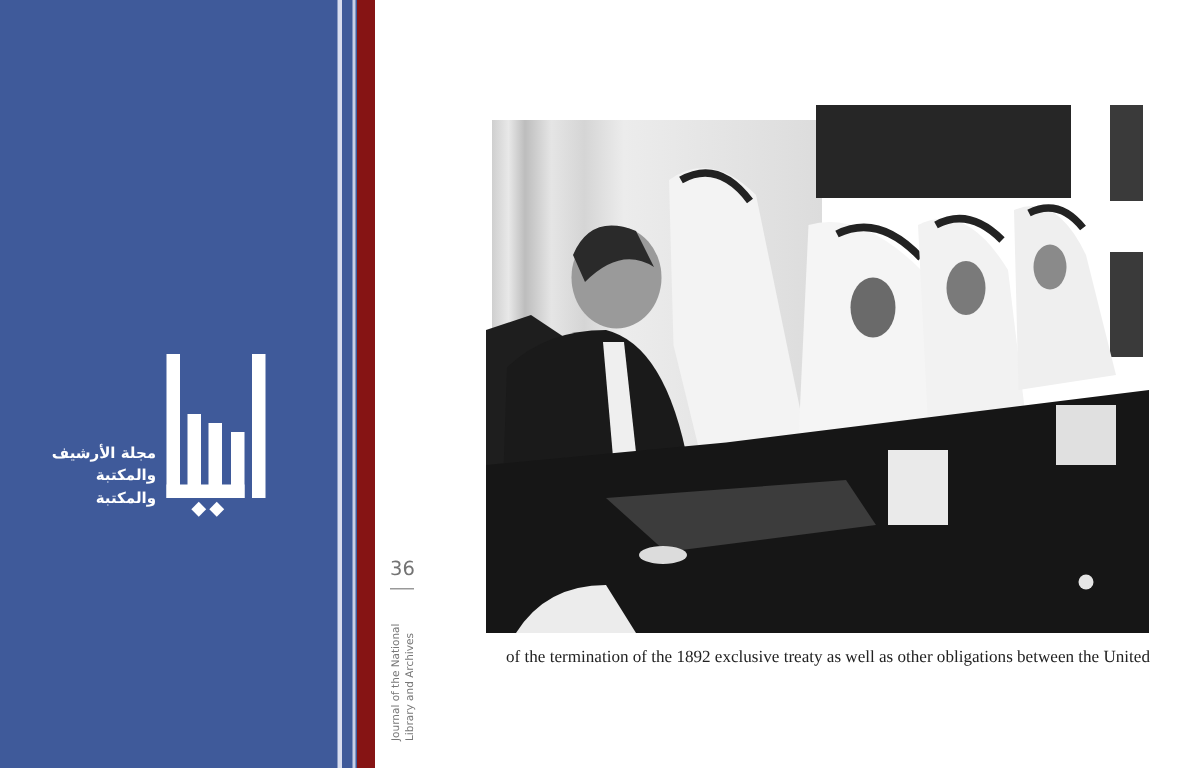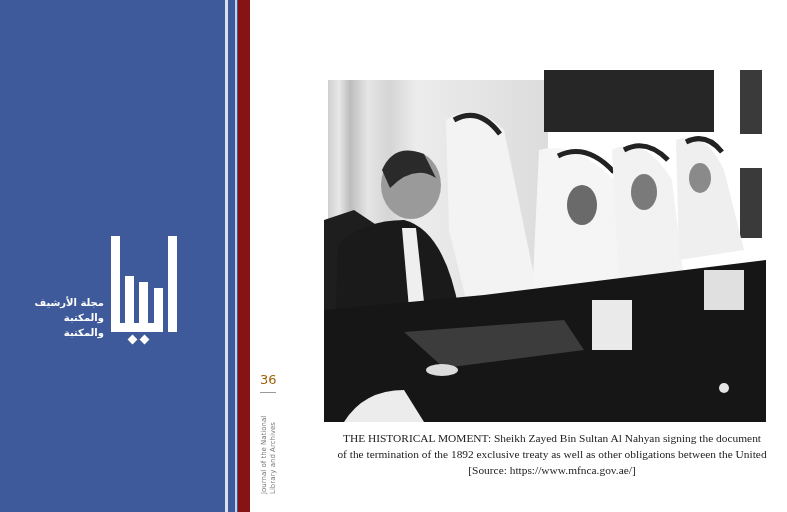--- a/index.html
+++ b/index.html
@@ -7,21 +7,21 @@
     .left-panel { position:absolute; left:0; top:0; width:238px; height:512px; background:#3f5a9a; }
     .stripe-1 { position:absolute; left:225px; top:0; width:3px; height:512px; background:#d9def0; }
     .stripe-2 { position:absolute; left:235px; top:0; width:2px; height:512px; background:#c8cfe6; }
     .red-bar { position:absolute; left:238px; top:0; width:12px; height:512px; background:#861414; }
     .logo { position:absolute; left:105px; top:236px; width:80px; height:112px; }
     .logo svg { width:100%; height:100%; }
     .subtitle { position:absolute; left:6px; top:295px; width:98px; color:#ffffff; direction:rtl; font-family:"DejaVu Sans", sans-serif; font-size:10px; line-height:15px; font-weight:bold; }
     .page { position:absolute; left:250px; top:0; width:537px; height:512px; background:#ffffff; }
     .photo { position:absolute; left:74px; top:70px; width:442px; height:352px; overflow:hidden; background:#2a2a2a; }
     .photo svg { width:100%; height:100%; display:block; }
-    .page-number { position:absolute; left:10px; top:372px; font-family:"DejaVu Sans", sans-serif; font-size:13px; color:#a16207; }
+    .page-number { position:absolute; left:10px; top:372px; font-family:"DejaVu Sans", sans-serif; font-size:13px; color:#737373; }
     .pn-rule { position:absolute; left:10px; top:392px; width:16px; height:1px; background:#999; }
     .journal-label { position:absolute; left:-26px; top:440px; width:90px; transform:rotate(-90deg); transform-origin:center; font-family:"DejaVu Sans", sans-serif; font-size:7px; line-height:9px; color:#777; text-align:left; }
     .caption { position:absolute; left:82px; top:430px; width:440px; text-align:center; font-size:11.4px; line-height:16px; color:#222; }
   </style>
 </head>
 <body>
 
 <div class="left-panel">
   <div class="logo" title="ليوا">
     <svg viewBox="0 0 80 112">
@@ -91,17 +91,15 @@
   </div>
 
   <div class="page-number">36</div>
   <div class="pn-rule"></div>
   <div class="journal-label">
     <div>Journal of the National</div>
     <div>Library and Archives</div>
   </div>
 
   <div class="caption">
-    <div>THE HISTORICAL MOMENT: Sheikh Zayed Bin Sultan Al Nahyan signing the document</div>
     <div>of the termination of  the 1892 exclusive treaty as well as other obligations between the United</div>
-    <div>[Source: https://www.mfnca.gov.ae/]</div>
   </div>
 </div>
 
 </body></html>

